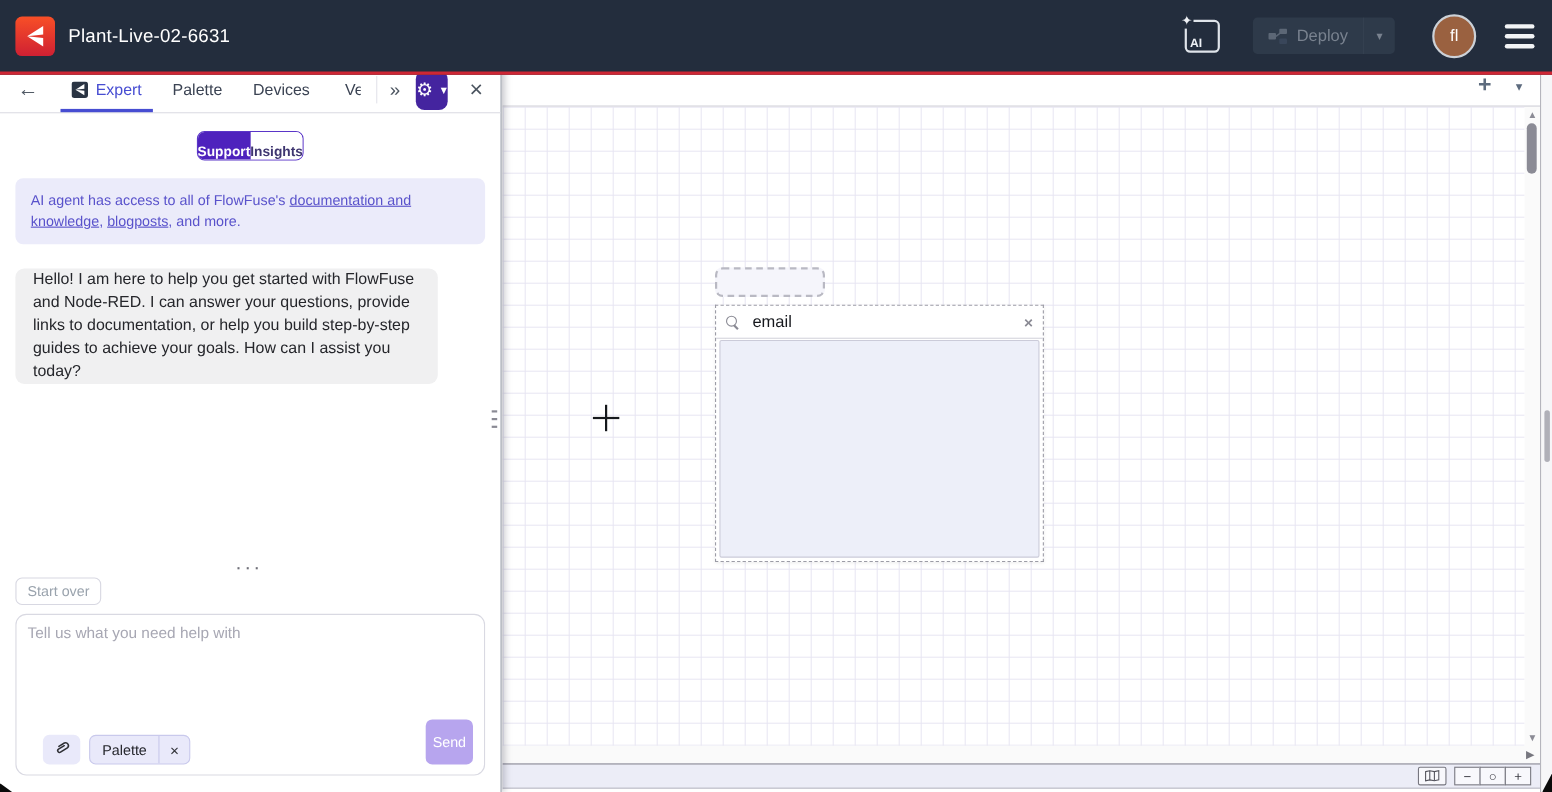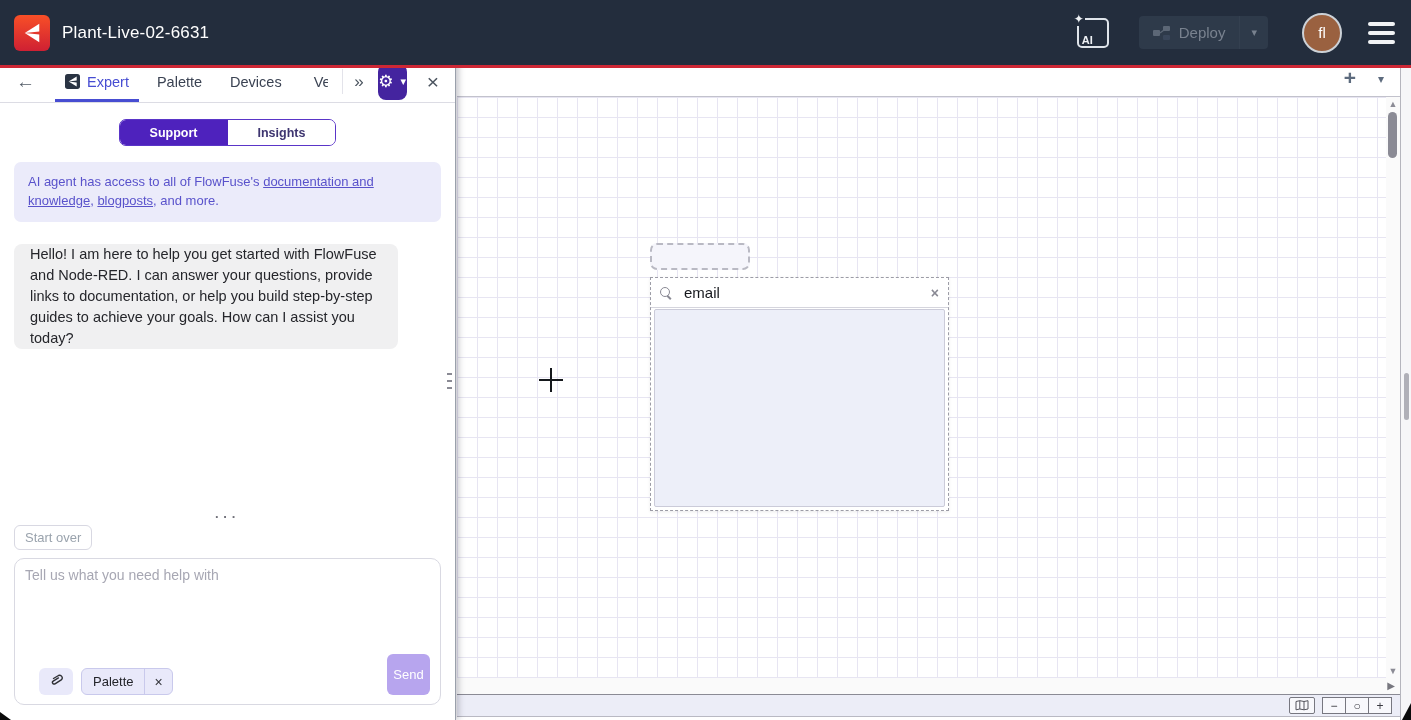--- a/index.html
+++ b/index.html
@@ -39,21 +39,21 @@
   .tab-divider { width:1px; height:60%; background:#e3e3ea; margin-left:14px; }
   .expand-btn { color:#4b545f; font-size:17px; margin-left:8px; padding:0 4px; cursor:pointer; }
   .gear-btn { width:62px; height:36px; background:#44249f; border-radius:8px; margin-left:10px;
               display:flex; align-items:center; justify-content:center; gap:7px; color:#fff; cursor:pointer; }
   .gear-glyph { font-size:17px; line-height:1; }
   .gear-caret { font-size:11px; }
   .panel-close { color:#4b545f; font-size:21px; margin-left:14px; padding:0 6px; cursor:pointer; }
 
   .toggle-row { display:flex; justify-content:center; margin-top:16px; }
   .segmented { display:flex; border:1px solid #5a35c8; border-radius:7px; overflow:hidden; height:27px; }
-  .seg-opt { display:flex; align-items:center; padding:0 30px; font-size:12.5px; font-weight:bold; cursor:pointer; }
+  .seg-opt { display:flex; align-items:flex-end; padding:0 0; font-size:12.5px; font-weight:bold; cursor:pointer; }
   .seg-opt.on { background:#4e22bd; color:#fff; }
   .seg-opt.off { background:#fff; color:#3e3570; }
 
   .banner { margin:16px 14px 0 14px; background:#ebebfa; border-radius:7px; padding:11px 14px;
             color:#5952cb; font-size:13px; line-height:1.45; }
   .banner a { color:#5952cb; text-decoration:underline; cursor:pointer; }
 
   .welcome { margin:22px 14px 0 14px; width:384px; background:#f0f0f1; border-radius:8px; padding:0 16px;
              color:#25262b; font-size:14.5px; line-height:1.45; }
 

